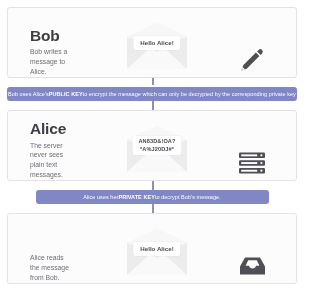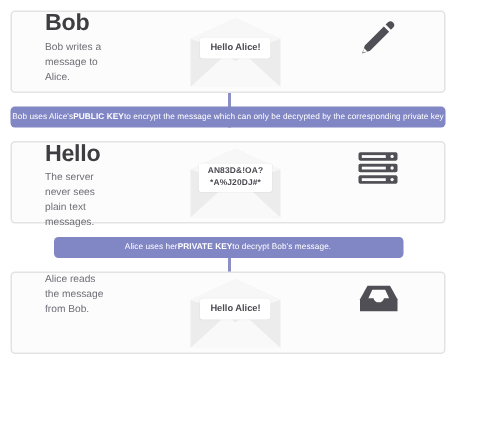--- a/index.html
+++ b/index.html
@@ -20,26 +20,26 @@
     width: 304px;
     height: 293px;
     box-sizing: border-box;
     padding: 7px 7px 0 7px;
   }
 
   
   .stage {
     position: relative;
     box-sizing: border-box;
-    height: 55px;
+    height: 71px;
     border: 1px solid #e3e3e6;
     border-radius: 3px;
     background: #fcfcfd;
     display: flex;
-    align-items: flex-start;
+    align-items: flex-end;
     overflow: visible;
     gap: 40px;
   }
 
   .stage-text {
     width: 118px;
     padding-left: 22px;
     box-sizing: border-box;
   }
   .stage-title {
@@ -184,21 +184,21 @@
   </div>
 
   <div class="banner full">
     <span>Bob uses Alice's </span>
       <b>PUBLIC KEY</b>
       <span> to encrypt the message which can only be decrypted by the corresponding private key</span>
   </div>
 
   <div class="stage spacer-stage">
     <div class="stage-text">
-      <div class="stage-title">Hello</div>
+      <div class="stage-title">Alice</div>
       <div class="stage-desc">The server never sees plain text messages.</div>
     </div>
 
     <div class="env-wrap">
       <div class="env">
         <svg width="64" height="50" viewBox="0 0 64 50">
           <path d="M2 46 L2 14 L32 0 L62 14 L62 46 Z" fill="#ececed"></path>
           <path d="M2 14 L32 0 L62 14 L32 24 Z" fill="#f7f7f8"></path>
           <path d="M2 46 L24 27 L32 33 L40 27 L62 46 Z" fill="#f4f4f5"></path>
           <path d="M2 46 L26 24 L32 29 L38 24 L62 46 Z" fill="#f9f9fa"></path>

